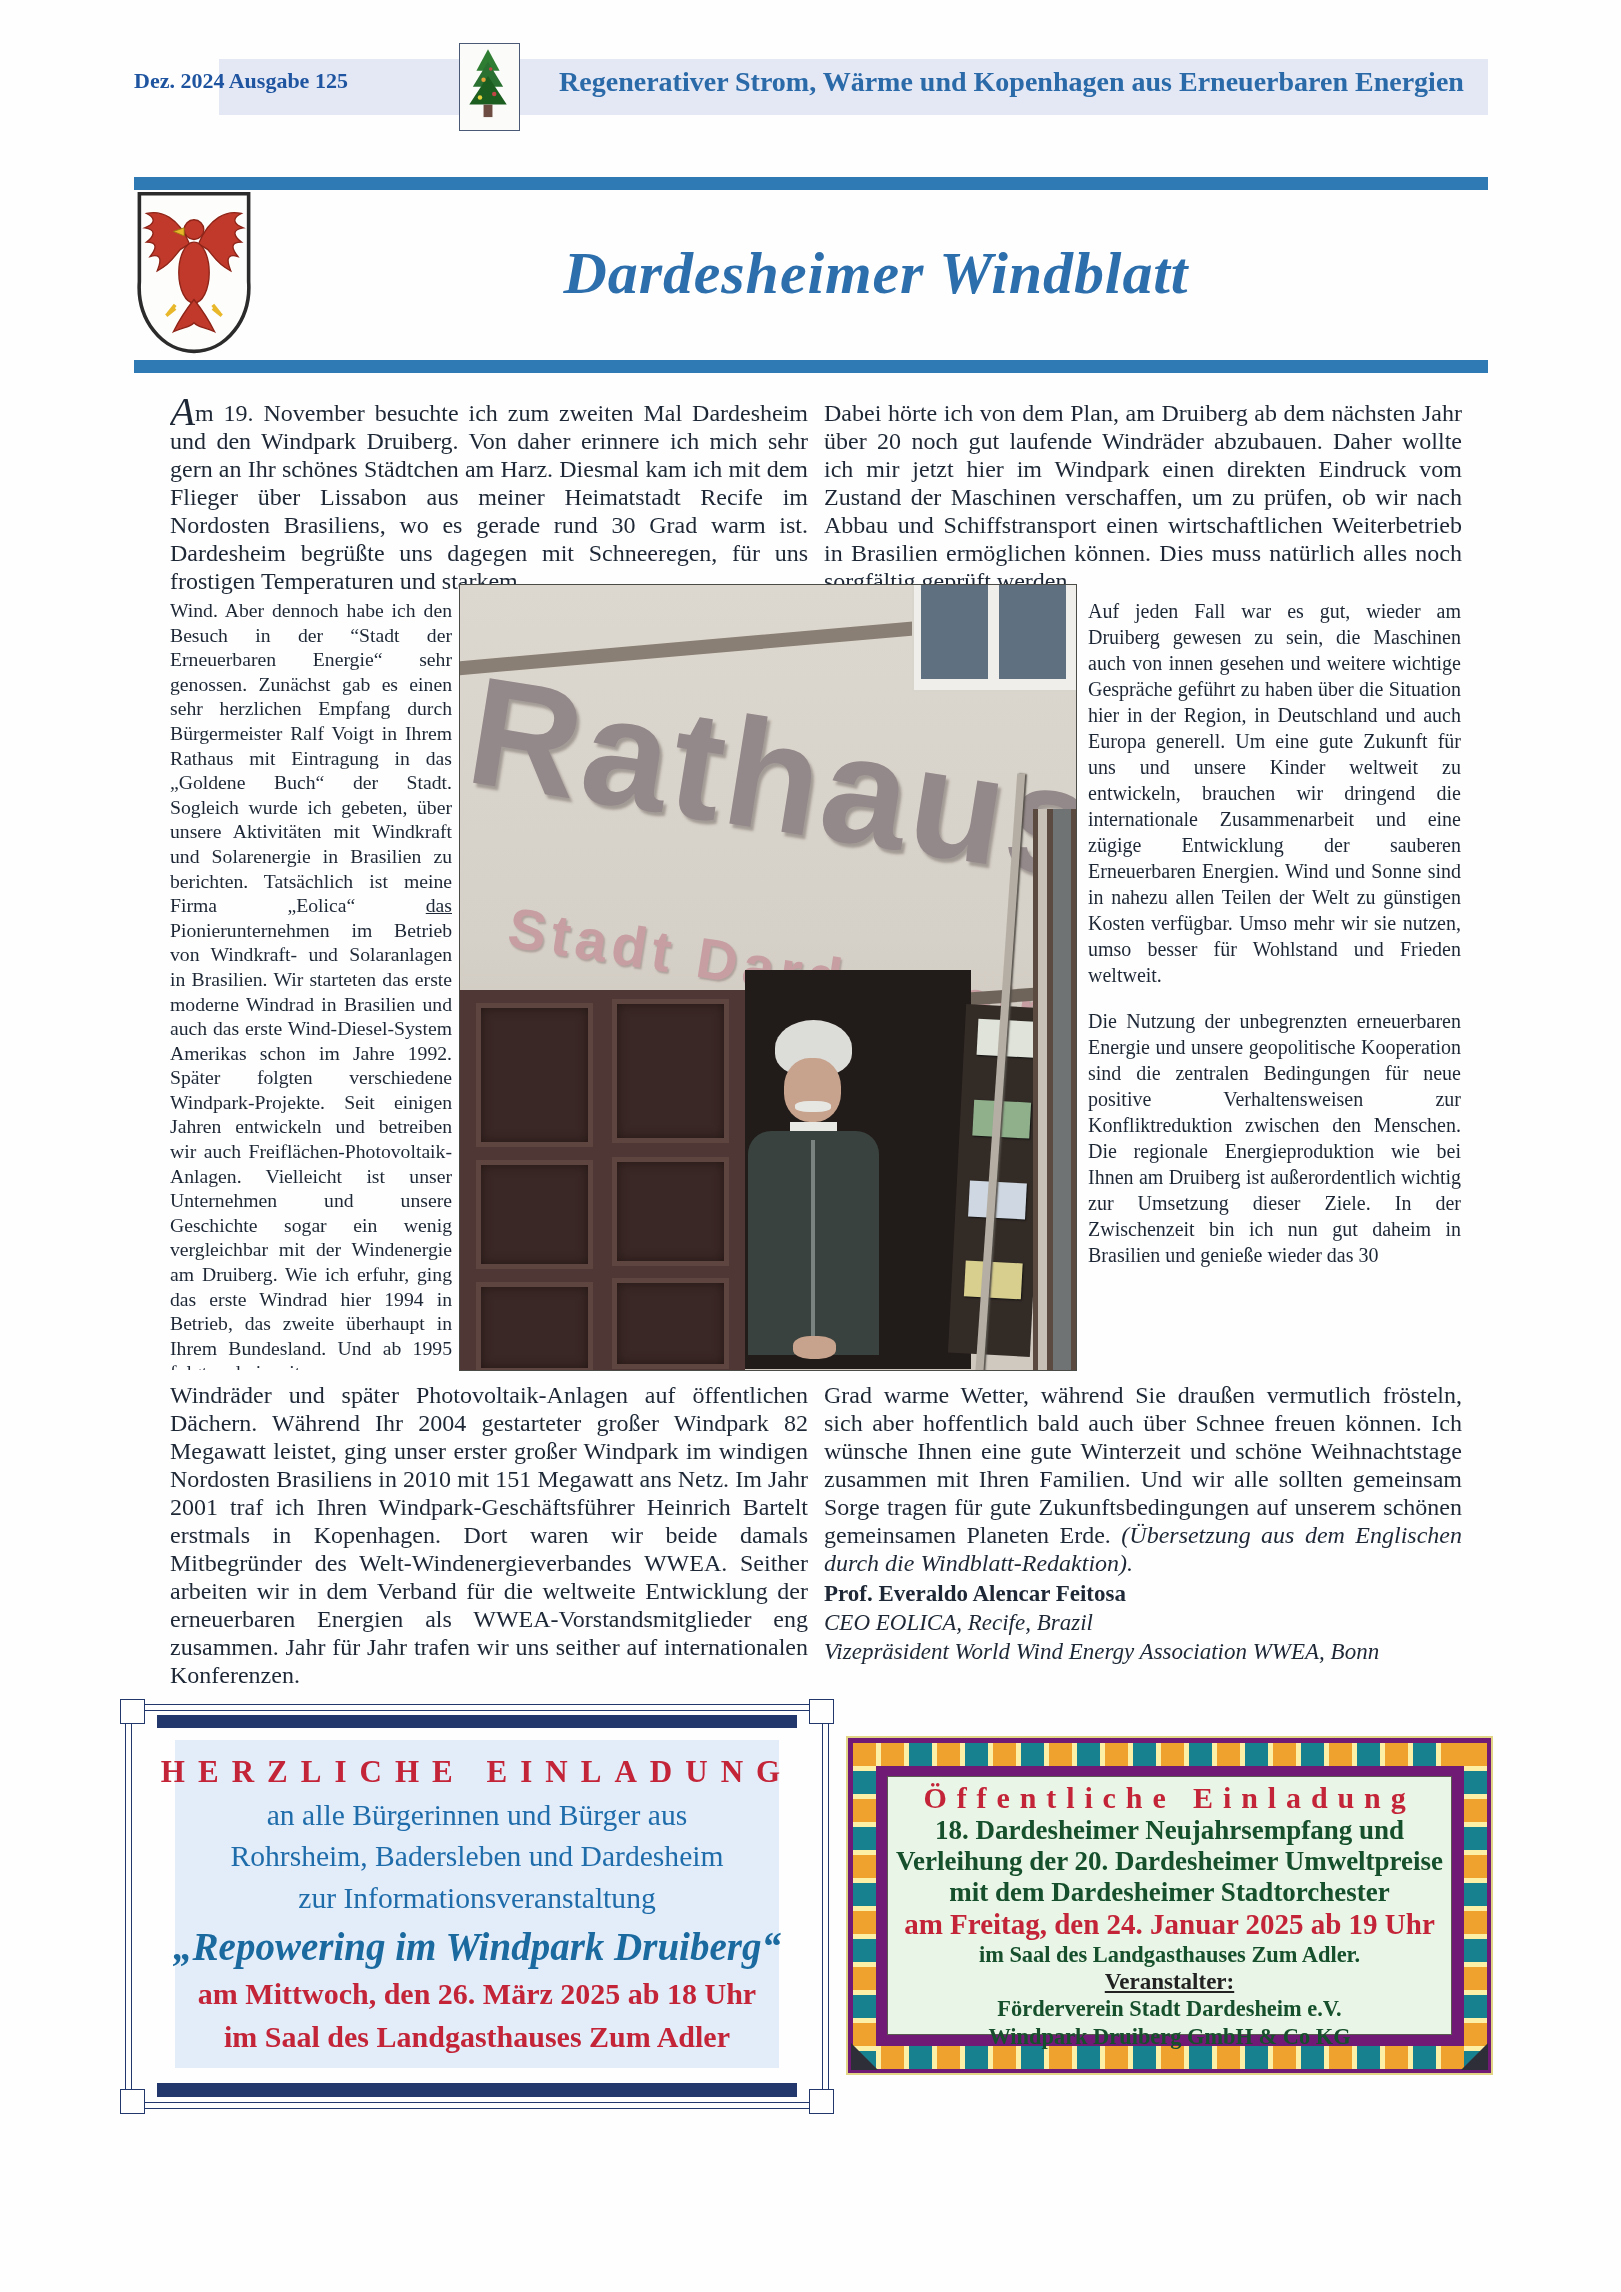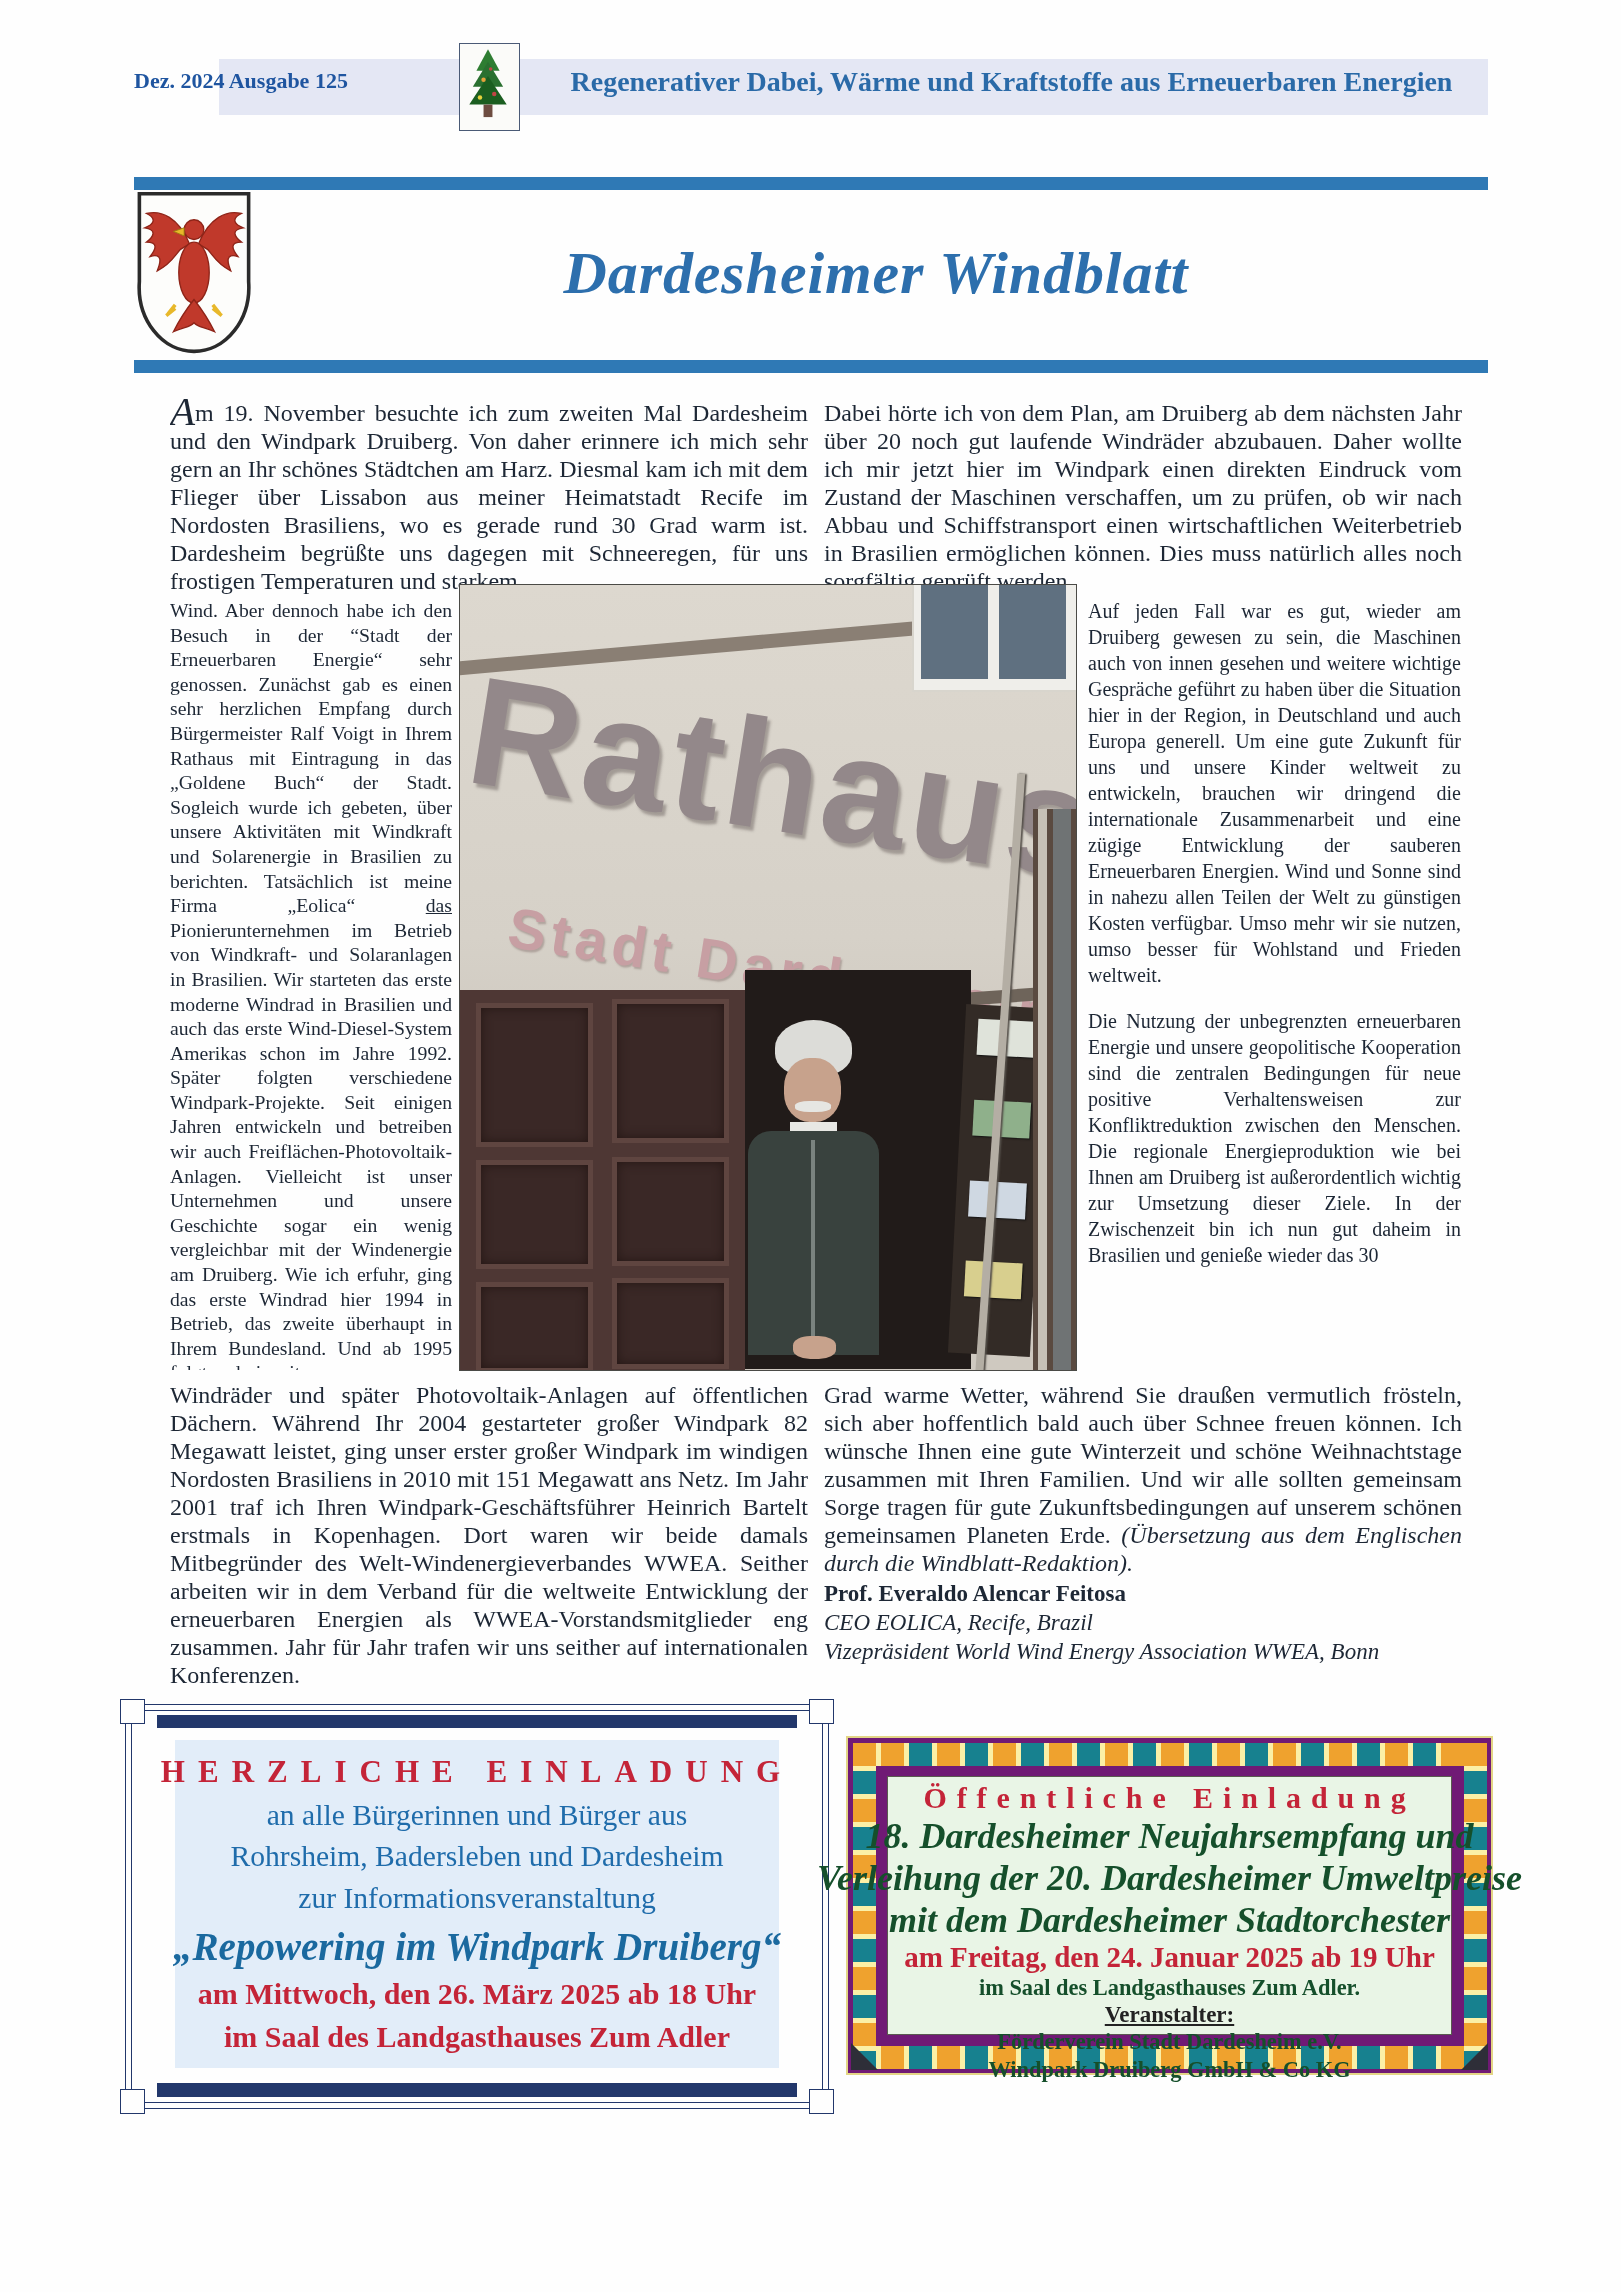--- a/index.html
+++ b/index.html
@@ -92,21 +92,21 @@
   .ir-left,.ir-right{position:absolute;top:4.5px;bottom:4.5px;width:23px;
      background:repeating-linear-gradient(180deg,#efa22e 0 23px,#fbf0a6 23px 28px,#17818f 28px 51px,#fbf0a6 51px 56px);}
   .ir-left{left:4.5px;} .ir-right{right:4.5px;}
   .ir-tri{position:absolute;width:0;height:0;border-style:solid;}
   .ir-tri.bl{left:2.7px;bottom:2.7px;border-width:27px 0 0 27px;border-color:transparent transparent transparent #2e2e38;}
   .ir-tri.br{right:2.7px;bottom:2.7px;border-width:0 0 27px 27px;border-color:transparent transparent #2e2e38 transparent;}
   .ir-panel{position:absolute;left:39px;right:39px;top:38px;bottom:38px;background:#e9f5e6;border:1.8px solid #5a5a50;
             display:flex;flex-direction:column;align-items:center;justify-content:space-evenly;
             text-align:center;padding:3.6px 1.8px;}
   .ir-title{font-size:30px;font-weight:bold;color:#c42438;letter-spacing:0.33em;white-space:nowrap;}
-  .ir-green{font-size:36px;font-weight:bold;color:#154f2b;white-space:nowrap;font-style:italic;}
+  .ir-green{font-size:27px;font-weight:bold;color:#154f2b;white-space:nowrap;}
   .ir-red{font-size:29px;font-weight:bold;color:#c42438;white-space:nowrap;}
   .ir-green-sm{font-size:22.4px;font-weight:bold;color:#154f2b;line-height:28px;white-space:nowrap;}
   .ir-vst{font-size:23px;font-weight:bold;color:#222;text-decoration:underline;}
 </style>
 </head>
 <body>
 
 <div class="page">
 
   <div class="abs hdr-band"></div>
@@ -116,21 +116,21 @@
       <polygon points="31,6 44,30 18,30" fill="#2e7d32"></polygon>
       <polygon points="31,20 48,48 14,48" fill="#2a7030"></polygon>
       <polygon points="31,36 52,68 10,68" fill="#1b5e20"></polygon>
       <rect x="26" y="68" width="10" height="14" fill="#6d4c41"></rect>
       <circle cx="26" cy="40" r="2.5" fill="#e6a23c"></circle>
         <circle cx="38" cy="56" r="2.5" fill="#c04545"></circle>
       <circle cx="22" cy="60" r="2.5" fill="#e6d23c"></circle>
         <circle cx="34" cy="28" r="2" fill="#c04545"></circle>
     </svg>
   </div>
-  <div class="abs hdr-tagline">Regenerativer Dabei, Wärme und Kraftstoffe aus Erneuerbaren Energien</div>
+  <div class="abs hdr-tagline">Regenerativer Strom, Wärme und Kopenhagen aus Erneuerbaren Energien</div>
 
   <div class="abs rule rule1"></div>
 
   <div class="abs crest">
     <svg width="120" height="167" viewBox="0 0 134 186">
       <path d="M6,4 h122 v98 a61,72 0 0 1 -61,78 a61,72 0 0 1 -61,-78 Z" fill="#fdfdfb" stroke="#2b2b2b" stroke-width="4"></path>
       <g fill="#c0392b" stroke="#8e2418" stroke-width="1.5">
         <path d="M62,60 C50,30 30,22 14,26 C26,32 22,38 12,42 C26,44 22,52 14,58 C28,58 24,66 18,74 C32,70 30,80 26,90 C42,82 46,72 52,66 Z"></path>
         <path d="M72,60 C84,30 104,22 120,26 C108,32 112,38 122,42 C108,44 112,52 120,58 C106,58 110,66 116,74 C102,70 104,80 108,90 C92,82 88,72 82,66 Z"></path>
         <ellipse cx="67" cy="92" rx="17" ry="34"></ellipse>

